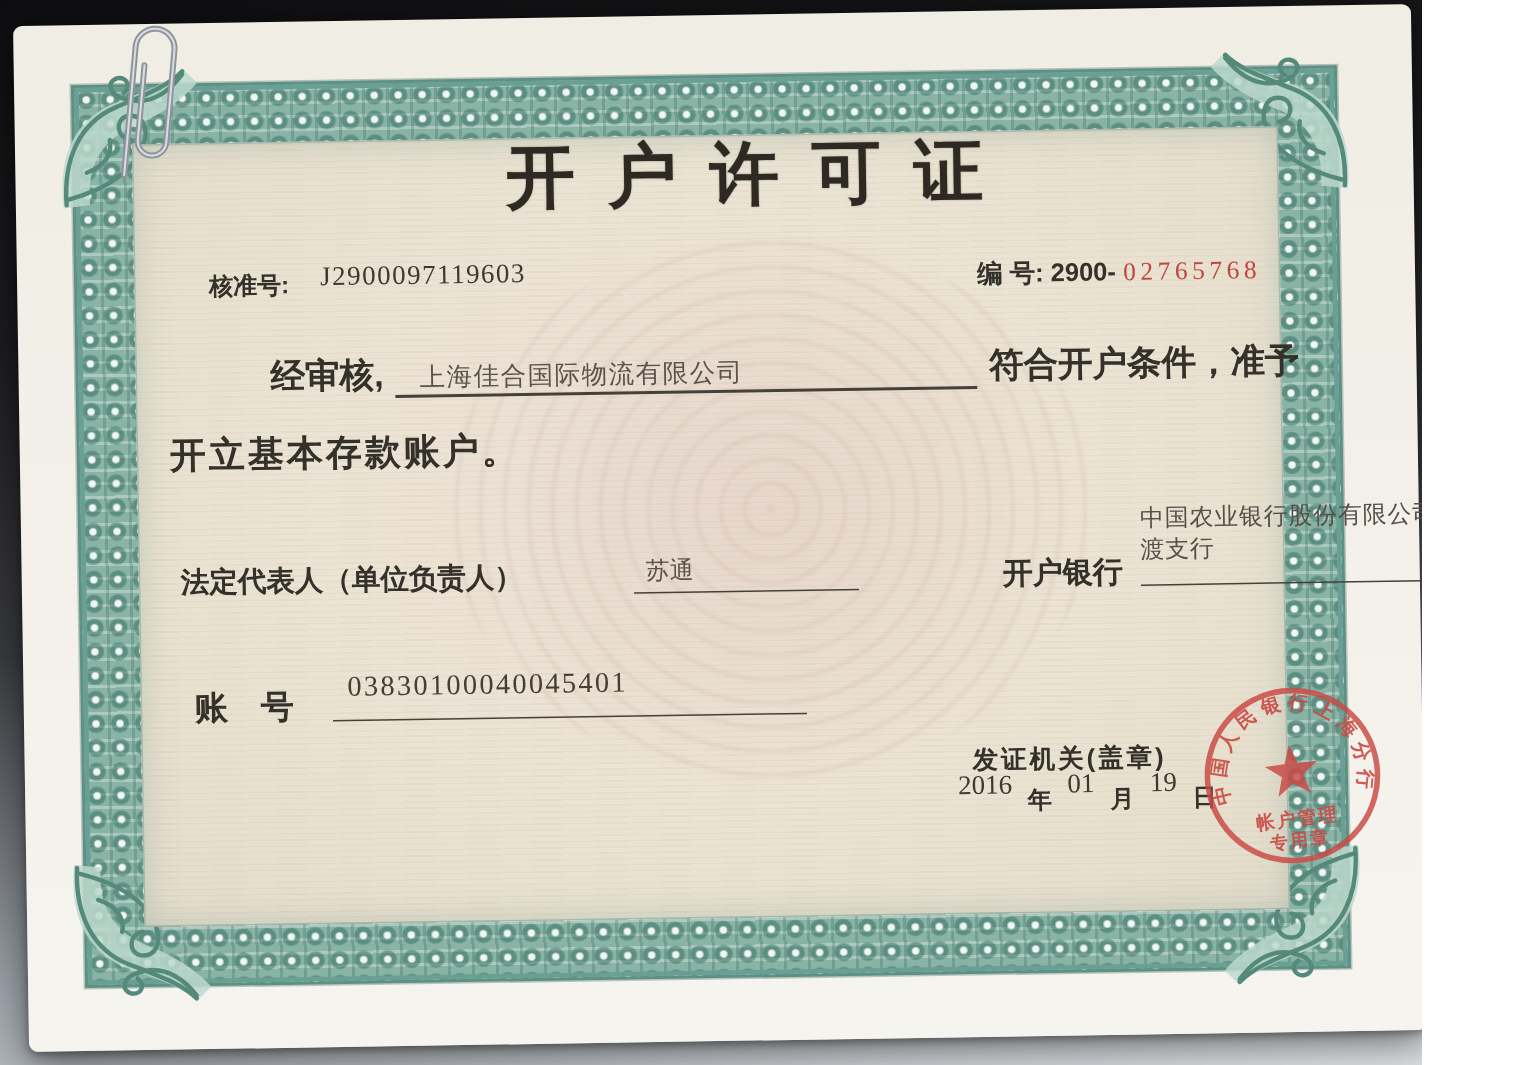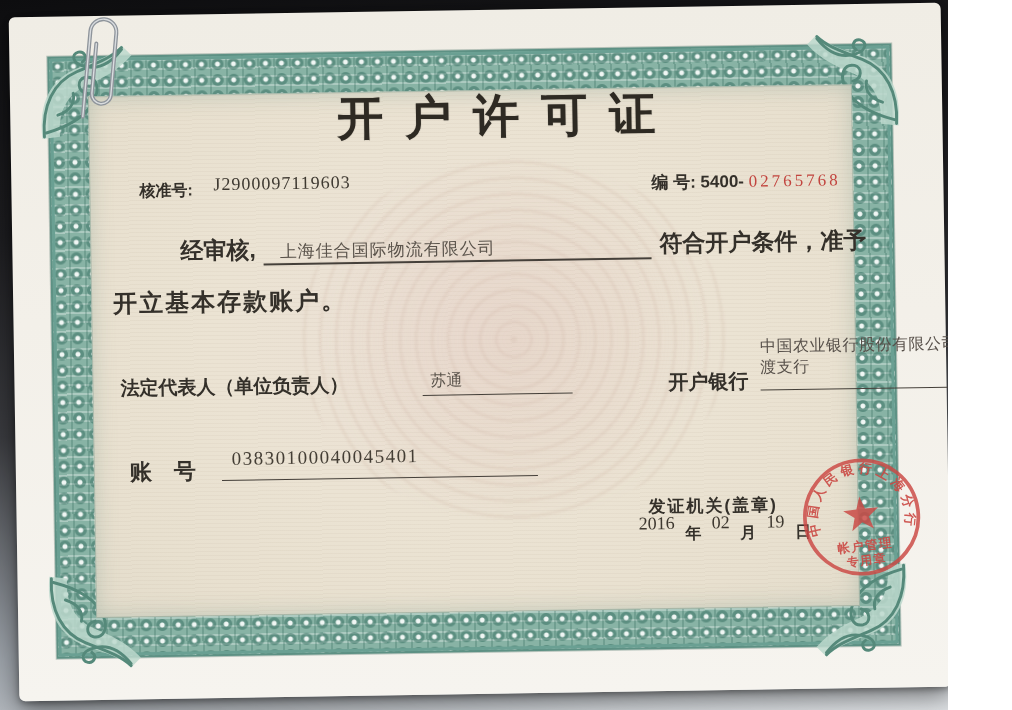--- a/index.html
+++ b/index.html
@@ -164,21 +164,21 @@
       <div class="texture"></div>
     </div>
 
     <div class="watermark"></div>
 
     <div class="title">开户许可证</div>
 
     <div class="row-approval">
       <span class="lbl-approval">核准号:</span>
       <span class="val-approval serif">J2900097119603</span>
-      <span class="serial"><span>编 号: </span><span>5400-</span>&nbsp;<span class="num serif" style="color:#c2453f">02765768</span></span>
+      <span class="serial"><span>编 号: </span><span>2900-</span>&nbsp;<span class="num serif" style="color:#c2453f">02765768</span></span>
     </div>
 
     <div class="row-audit">
       <span class="audit-prefix">经审核,</span>
       <span class="blank-line">
         <span class="company">上海佳合国际物流有限公司</span>
       </span>
       <span class="audit-suffix">符合开户条件，准予</span>
     </div>
     <div class="row-line2">开立基本存款账户。</div>
@@ -193,21 +193,21 @@
     <div class="row-acct">
       <span class="lbl-acct">账　号</span>
       <span class="line-acct serif">03830100040045401</span>
     </div>
 
     <div class="issuer">
       <div class="lbl-issuer">发证机关(盖章)</div>
       <div class="dateline">
         <span class="d-num">2016</span>
         <span class="d-unit">年</span>
-        <span class="d-num">02</span>
+        <span class="d-num">01</span>
         <span class="d-unit">月</span>
         <span class="d-num">19</span>
         <span class="d-unit">日</span>
       </div>
     </div>
 
     <svg class="seal" viewBox="0 0 130 130">
       <defs>
         <path id="sealArc" d="M 24.6,79.7 A 43,43 0 1 1 105.4,79.7" fill="none"></path>
       </defs>

